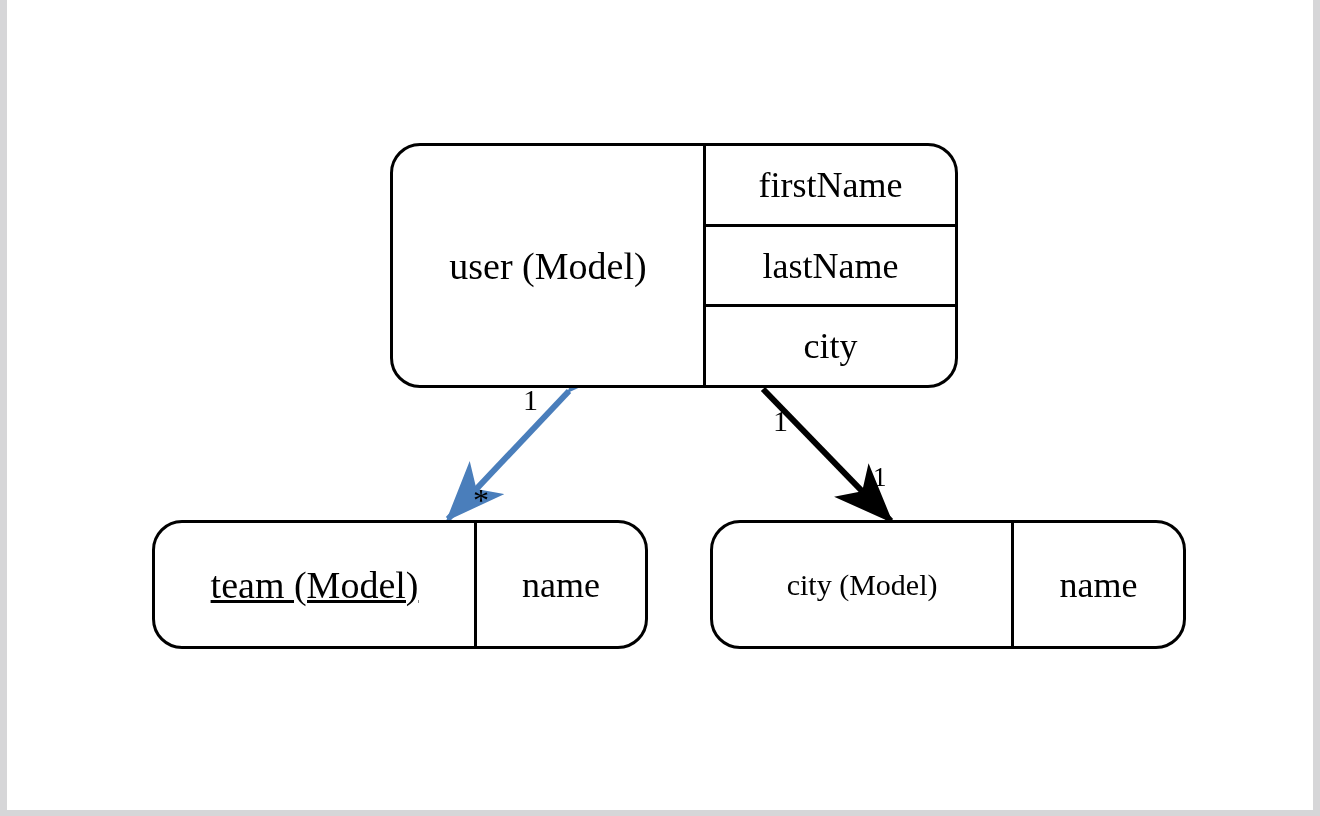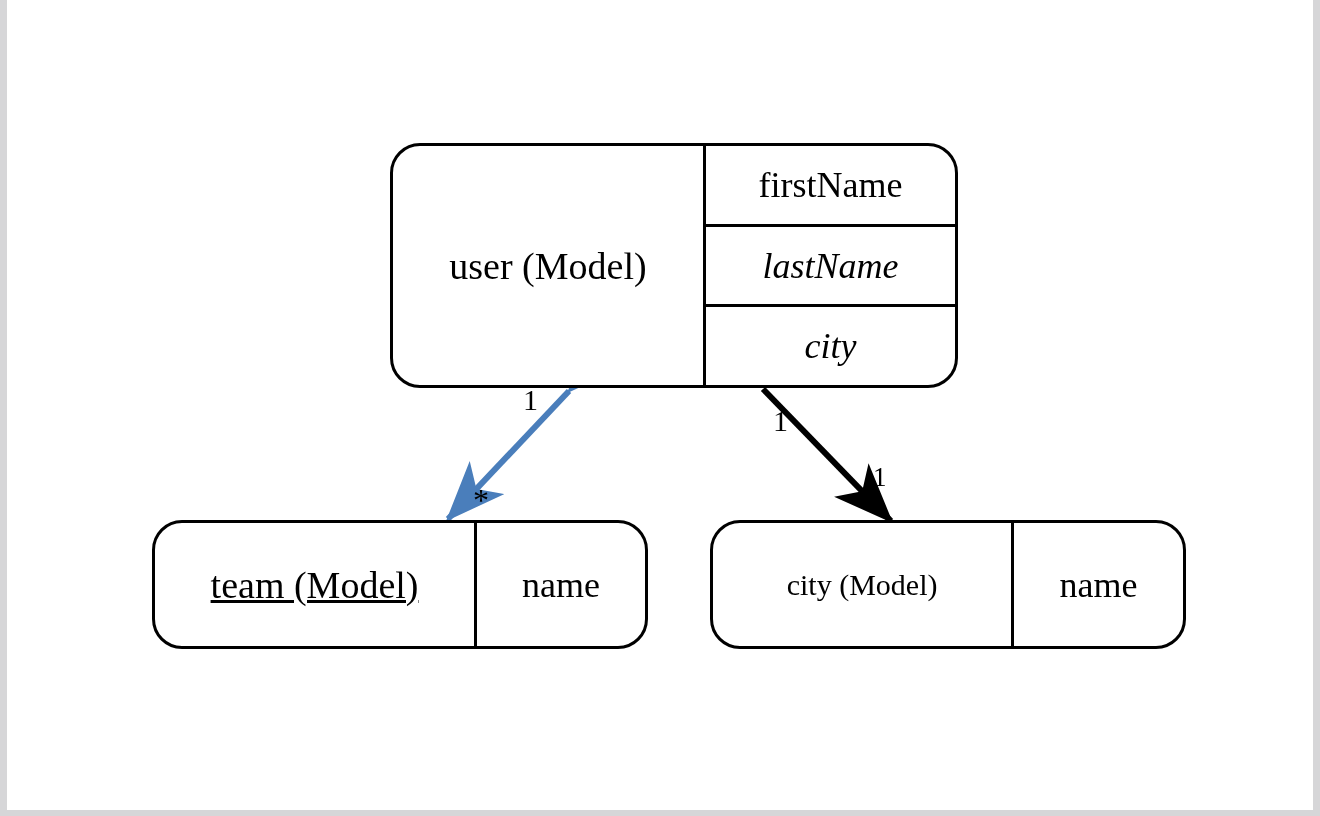--- a/index.html
+++ b/index.html
@@ -59,21 +59,20 @@
   .entity .attr-cell {
     display: flex;
     align-items: center;
     justify-content: center;
     box-sizing: border-box;
     flex: 1 1 0;
     color: #000000;
   }
   .entity .attr-cell + .attr-cell {
     border-top: 3.5px solid #000000;
-    font-style: italic;
   }
 
   
   #entity-user {
     left: 383px;
     top: 143px;
     width: 568px;
     height: 245px;
   }
   #entity-user .name-cell {

